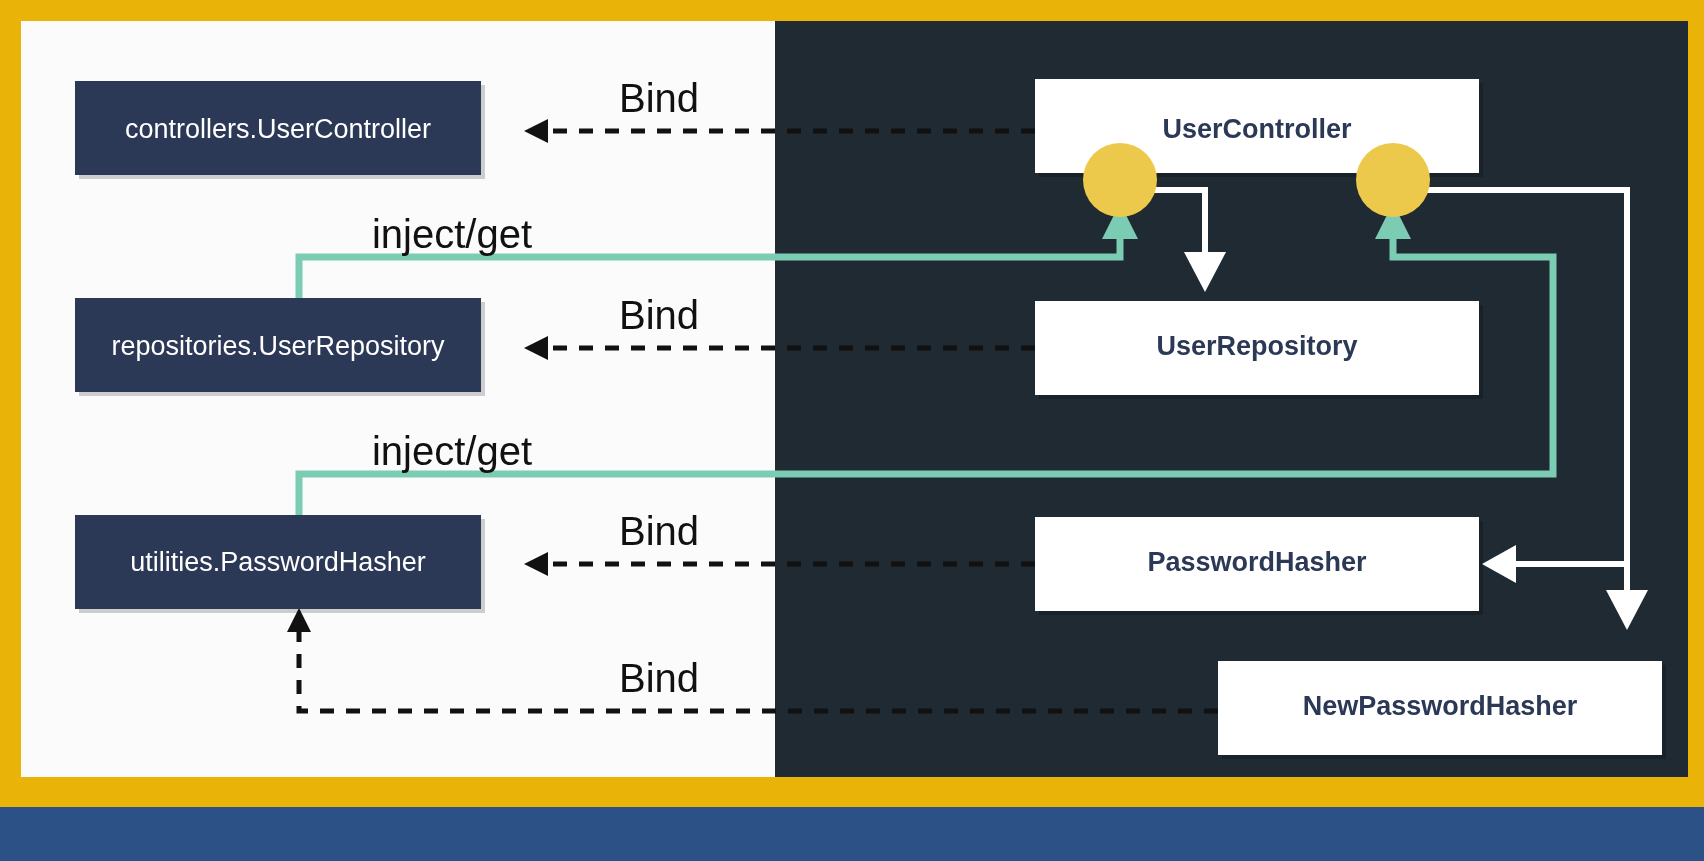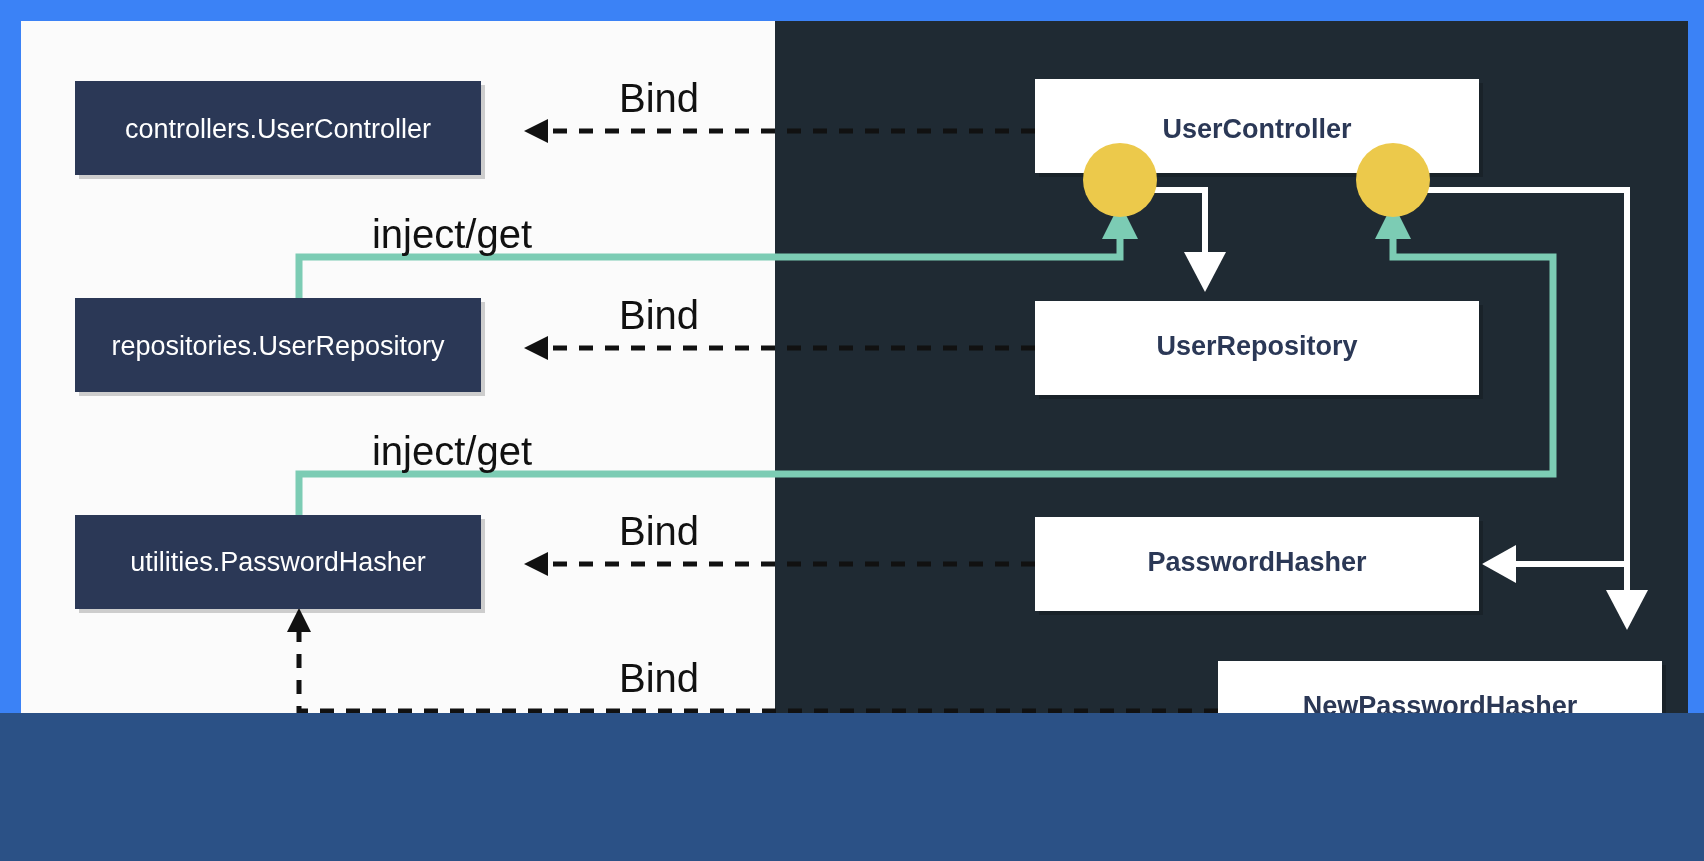--- a/index.html
+++ b/index.html
@@ -5,22 +5,22 @@
 <style>
   html, body {
     margin: 0;
     padding: 0;
     background: #2b5186;
     font-family: "Liberation Sans", sans-serif;
   }
   #canvas {
     position: relative;
     width: 1704px;
-    height: 713px;
-    background: #3b82f6;
+    height: 807px;
+    background: #eab308;
     overflow: hidden;
   }
   #diagram-svg {
     display: block;
     width: 1704px;
     height: 861px;
   }
   .panel-light { fill: #fbfbfb; }
   .panel-dark  { fill: #1f2a33; }
 

